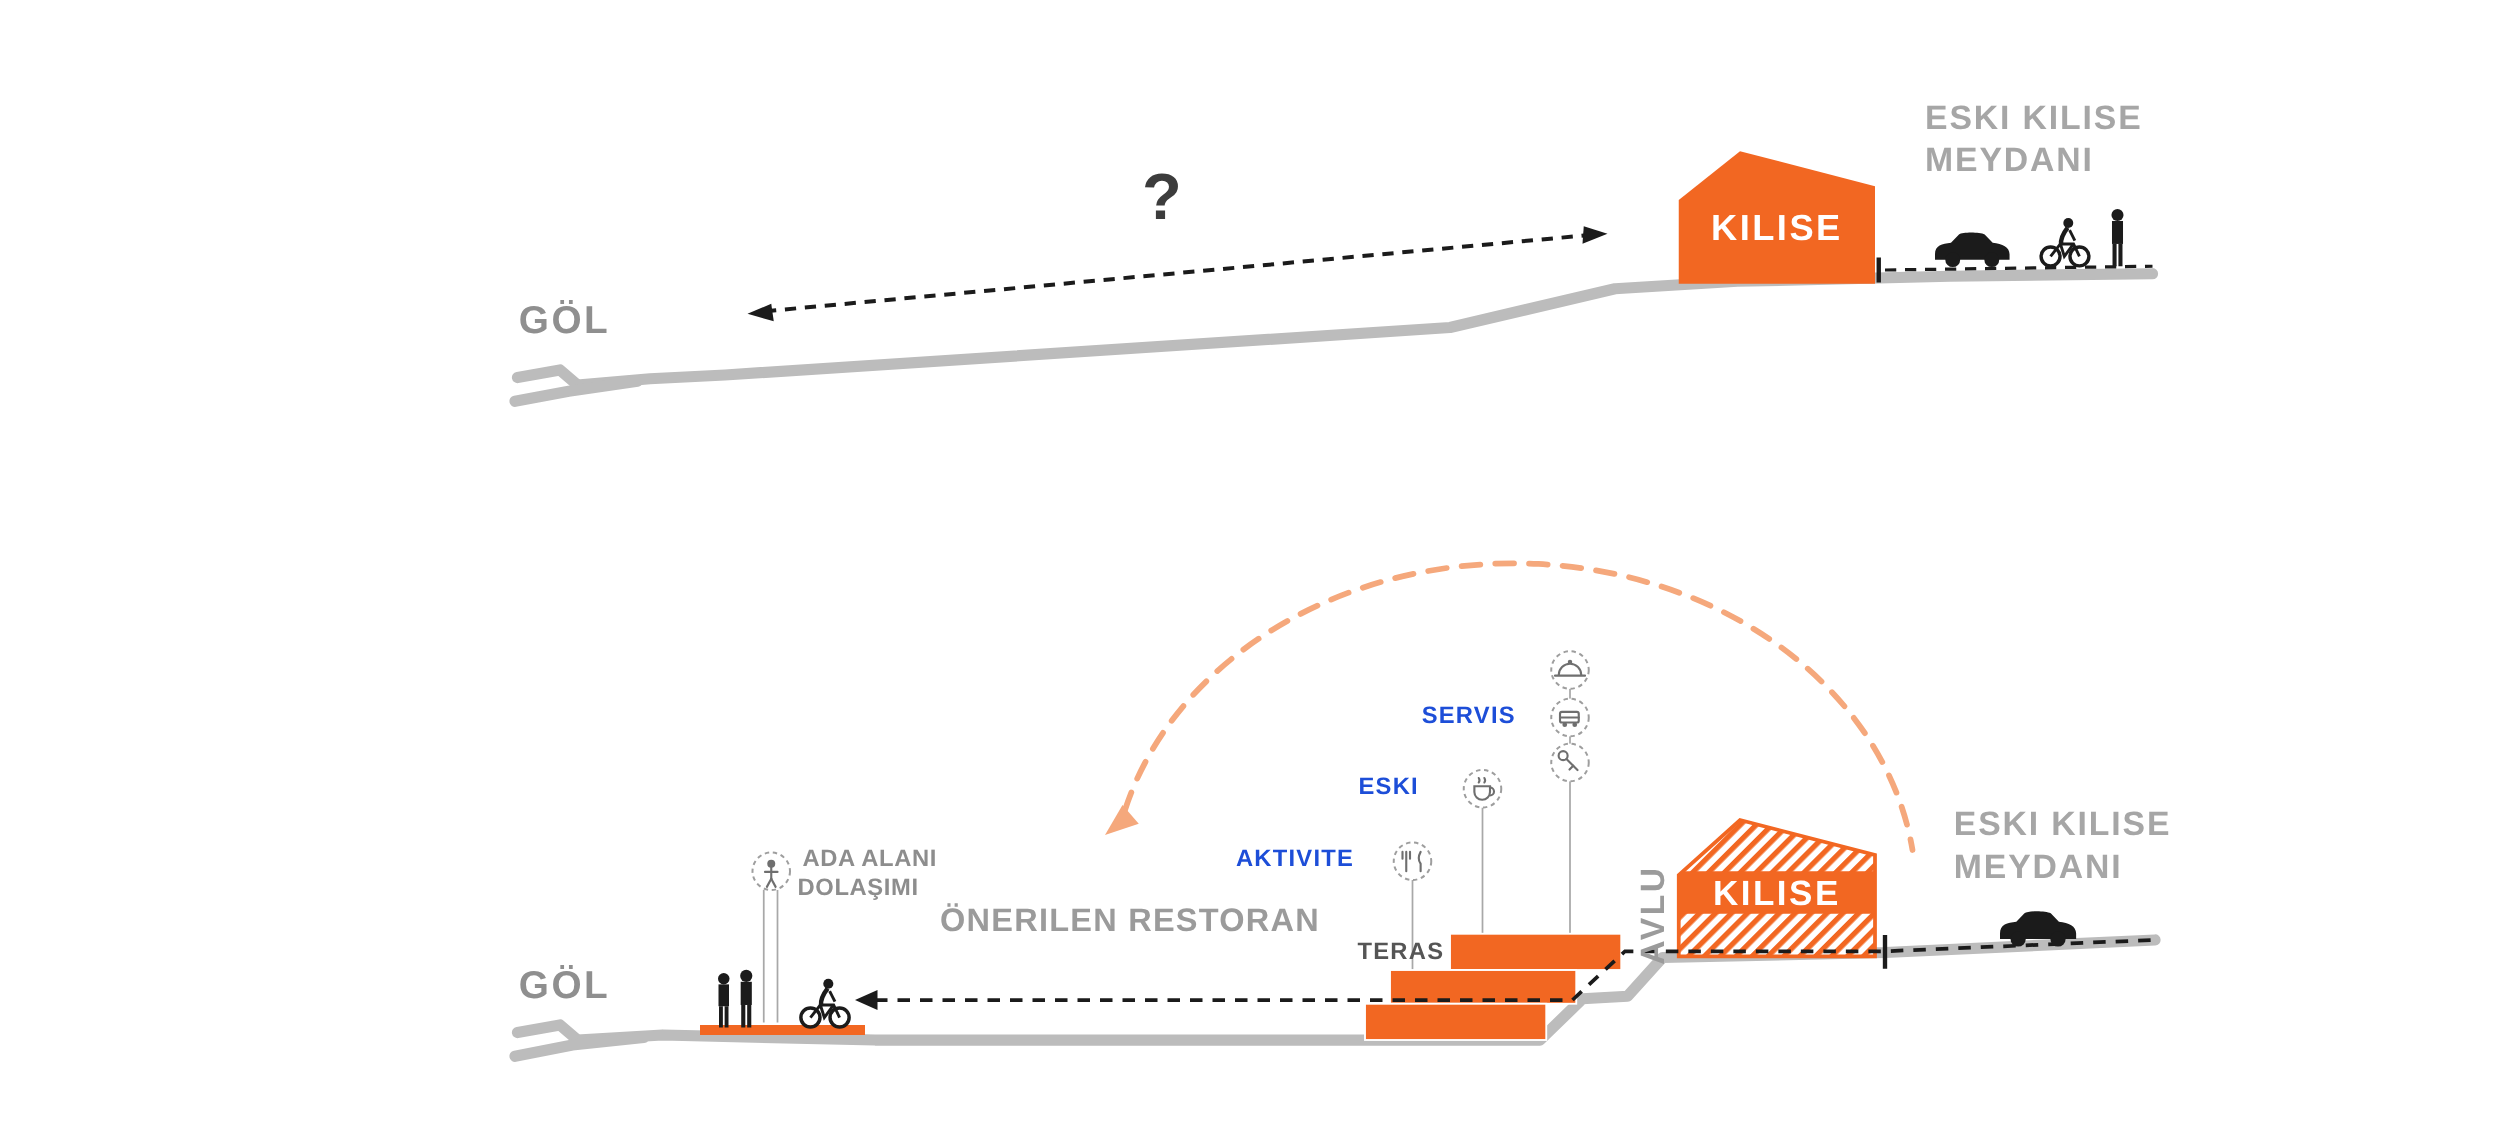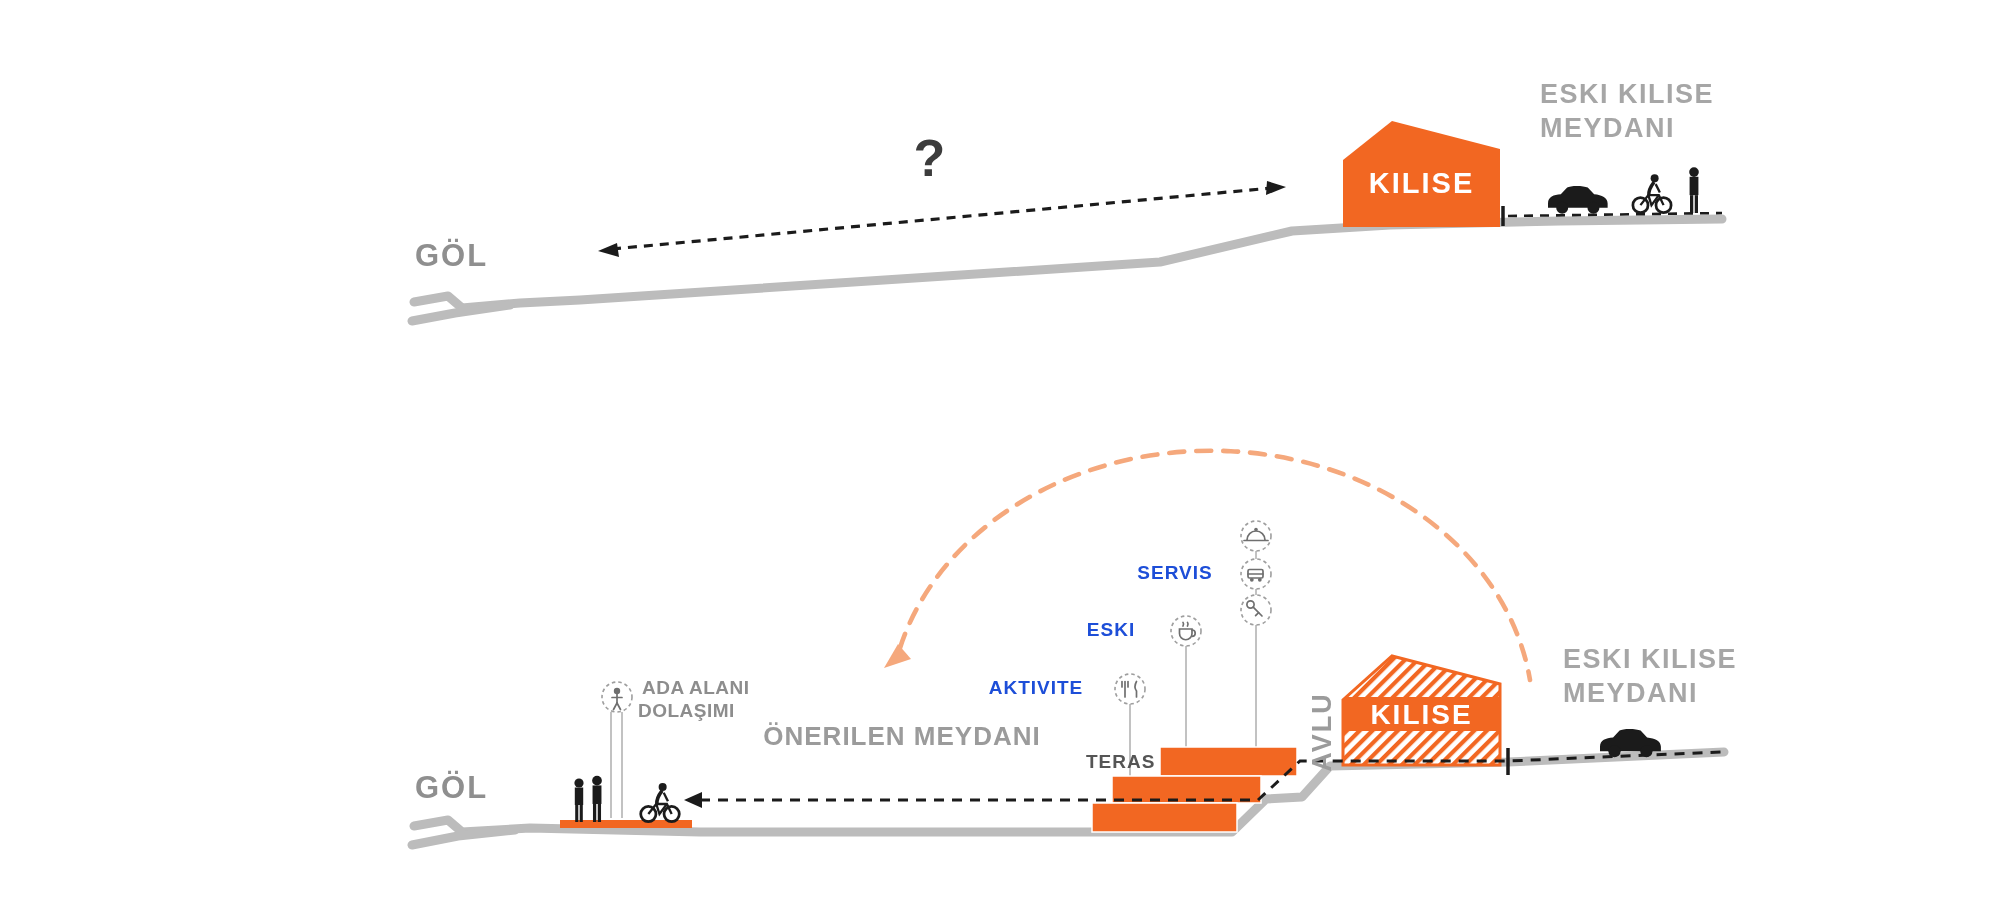--- a/index.html
+++ b/index.html
@@ -189,17 +189,17 @@
   <div class="lbl prog" style="left:966px;  top:677px; width:140px;">AKTIVITE</div>
   <div class="lbl teras" style="left:1086px; top:751px;">TERAS</div>
   <div class="lbl avlu" style="left:1271px; top:711px; width:102px; height:42px;">AVLU</div>
   <div class="lbl onbldg" style="left:1343px; top:699px; width:157px; font-size:28px;">KILISE</div>
   <div class="lbl sq" style="left:1563px; top:644px;">ESKI KILISE</div>
   <div class="lbl sq" style="left:1563px; top:678px;">MEYDANI</div>
 
   <div class="lbl progl" style="left:642px; top:677px;">ADA ALANI</div>
   <div class="lbl progl" style="left:638px; top:700px;">DOLAŞIMI</div>
 
-  <div class="lbl activity" style="left:752px; top:721px;">ÖNERILEN MEYDANI</div>
+  <div class="lbl activity" style="left:752px; top:721px;">ÖNERILEN RESTORAN</div>
 
   <div class="lbl lake" style="left:415px; top:770px;">GÖL</div>
 
 </div>
 
 </body></html>

